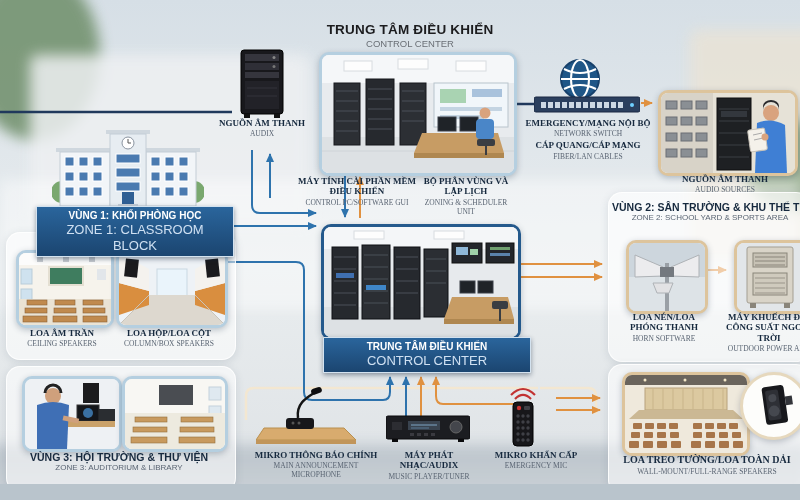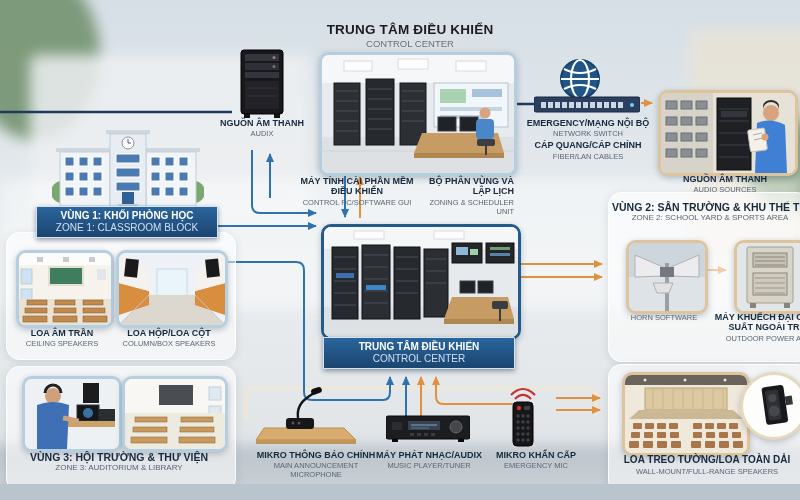--- a/index.html
+++ b/index.html
@@ -5,27 +5,27 @@
   html,body{margin:0;padding:0;background:#b9c4cc;font-family:"Liberation Sans","DejaVu Sans",sans-serif;}
   #stage{position:relative;width:800px;height:484px;overflow:hidden;background:linear-gradient(#d6dfe6,#e9edef 55%,#dfe3e6);}
   .blob{position:absolute;filter:blur(7px);opacity:.85;}
   .wires{position:absolute;left:0;top:0;z-index:3;pointer-events:none;}
   .panel{position:absolute;background:rgba(255,255,255,.55);border:1px solid rgba(255,255,255,.85);
          border-radius:14px;box-shadow:0 2px 8px rgba(60,80,100,.15);z-index:4;}
   .photo{position:absolute;border-radius:10px;border:3px solid #b5cfe0;overflow:hidden;background:#eef1f3;
          box-shadow:0 2px 6px rgba(50,70,90,.3);z-index:5;}
   .photo.navy{border-color:#24598c;}
   .photo.tan{border-color:#ddc49c;}
-  .cap{position:absolute;text-align:center;z-index:6;}
+  .cap{position:absolute;text-align:center;z-index:6;font-family:Liberation Serif, serif;}
   .cap .vi{font-weight:bold;font-size:9px;color:#16293e;line-height:1.15;}
   .cap .en{font-size:7.5px;color:#5a6573;line-height:1.2;margin-top:1px;}
   .badge{position:absolute;background:linear-gradient(#2a659c,#1b4570);border:1px solid #d3e2ef;border-radius:1px;
-         color:#fff;text-align:center;padding:3px 4px;box-shadow:0 2px 5px rgba(15,35,60,.45);z-index:7;}
+         color:#fff;text-align:center;padding:3px 12px;box-shadow:0 2px 5px rgba(15,35,60,.45);z-index:7;}
   .badge .vi{font-size:10px;font-weight:bold;line-height:1.2;}
-  .badge .en{font-size:10px;color:#cfe0f2;line-height:1.2;}
+  .badge .en{font-size:13px;color:#cfe0f2;line-height:1.2;}
   .hdr{position:absolute;text-align:center;z-index:6;}
   .hdr .vi{font-size:10.5px;font-weight:bold;color:#16293e;white-space:nowrap;}
   .hdr .en{font-size:8px;color:#5a6573;}
   .title{position:absolute;text-align:center;z-index:6;}
   .title .vi{font-size:13.5px;font-weight:bold;color:#1c1c1e;letter-spacing:.2px;}
   .title .en{font-size:9.5px;color:#6a6f76;margin-top:1px;}
   .dev{position:absolute;z-index:6;}
   .spk-circle{position:absolute;width:62px;height:62px;border-radius:50%;background:#fdfdfb;
               border:3px solid #e6d8bd;box-shadow:0 2px 6px rgba(60,70,90,.3);z-index:6;
               display:flex;align-items:center;justify-content:center;}
@@ -147,21 +147,21 @@
         <rect x="154" y="64" width="18" height="20" rx="4" fill="#4a86c8"></rect>
       <rect x="155" y="84" width="18" height="7" rx="2" fill="#3a3d42"></rect>
         <line x1="164" y1="91" x2="164" y2="100" stroke="#3a3d42" stroke-width="2"></line>
     </svg>
   </div>
 
   <div class="cap" style="left:298px;top:176px;width:118px;">
     <div class="vi">MÁY TÍNH CÀI PHẦN MỀM ĐIỀU KHIỂN</div>
     <div class="en">CONTROL PC/SOFTWARE GUI</div>
   </div>
-  <div class="cap" style="left:418px;top:176px;width:96px;text-align:right;">
+  <div class="cap" style="left:418px;top:176px;width:96px;">
     <div class="vi">BỘ PHÂN VÙNG VÀ LẬP LỊCH</div>
     <div class="en">ZONING &amp; SCHEDULER UNIT</div>
   </div>
 
   <div class="photo navy" style="left:321px;top:224px;width:194px;height:110px;">
     <svg width="194" height="110" viewBox="0 0 194 110">
       <rect width="194" height="110" fill="#e7eaed"></rect>
       <rect width="194" height="22" fill="#f4f6f8"></rect>
         <rect x="30" y="4" width="30" height="8" fill="#fdfdfd" stroke="#d8dce0"></rect>
         <rect x="110" y="4" width="30" height="8" fill="#fdfdfd" stroke="#d8dce0"></rect>
@@ -235,21 +235,21 @@
           <rect x="70" y="7" width="5" height="6"></rect>
           <rect x="77" y="7" width="5" height="6"></rect>
           <rect x="84" y="7" width="5" height="6"></rect>
         </g>
       <circle cx="98" cy="10" r="2" fill="#6fd0ff"></circle>
     </svg>
   </div>
   <div class="cap" style="left:522px;top:118px;width:132px;">
     <div class="vi">EMERGENCY/MẠNG NỘI BỘ</div>
     <div class="en">NETWORK SWITCH</div>
-    <div class="vi" style="margin-top:2px;">CÁP QUANG/CÁP CHÍNH</div>
+    <div class="vi" style="margin-top:2px;">CÁP QUANG/CÁP MẠNG</div>
     <div class="en">FIBER/LAN CABLES</div>
   </div>
 
   <div class="photo tan" style="left:658px;top:90px;width:134px;height:80px;">
     <svg width="134" height="80" viewBox="0 0 134 80">
       <rect width="134" height="80" fill="#e6e2d7"></rect>
       <rect width="52" height="80" fill="#d8d3c8"></rect>
       <g fill="#8a8f94" stroke="#6a6f74">
           <rect x="5" y="8" width="11" height="8"></rect>
           <rect x="20" y="8" width="11" height="8"></rect>
@@ -449,20 +449,21 @@
       <rect x="16" y="30" width="34" height="22" fill="#cfcabd" stroke="#8a857a"></rect>
       <line x1="18" y1="35" x2="48" y2="35" stroke="#9a958a"></line>
         <line x1="18" y1="40" x2="48" y2="40" stroke="#9a958a"></line>
         <line x1="18" y1="45" x2="48" y2="45" stroke="#9a958a"></line>
         <line x1="18" y1="50" x2="48" y2="50" stroke="#9a958a"></line>
       <rect x="13" y="60" width="6" height="5" fill="#8a857a"></rect>
         <rect x="47" y="60" width="6" height="5" fill="#8a857a"></rect>
     </svg>
   </div>
   <div class="cap" style="left:618px;top:312px;width:92px;">
+    <div class="vi">LOA NÉN/LOA PHÓNG THANH</div>
     <div class="en">HORN SOFTWARE</div>
   </div>
   <div class="cap" style="left:714px;top:312px;width:110px;">
     <div class="vi">MÁY KHUẾCH ĐẠI CÔNG SUẤT NGOÀI TRỜI</div>
     <div class="en">OUTDOOR POWER AMP</div>
   </div>
 
   <div class="photo tan" style="left:622px;top:372px;width:122px;height:78px;">
     <svg width="122" height="78" viewBox="0 0 122 78">
       <rect width="122" height="78" fill="#efe9dc"></rect>

